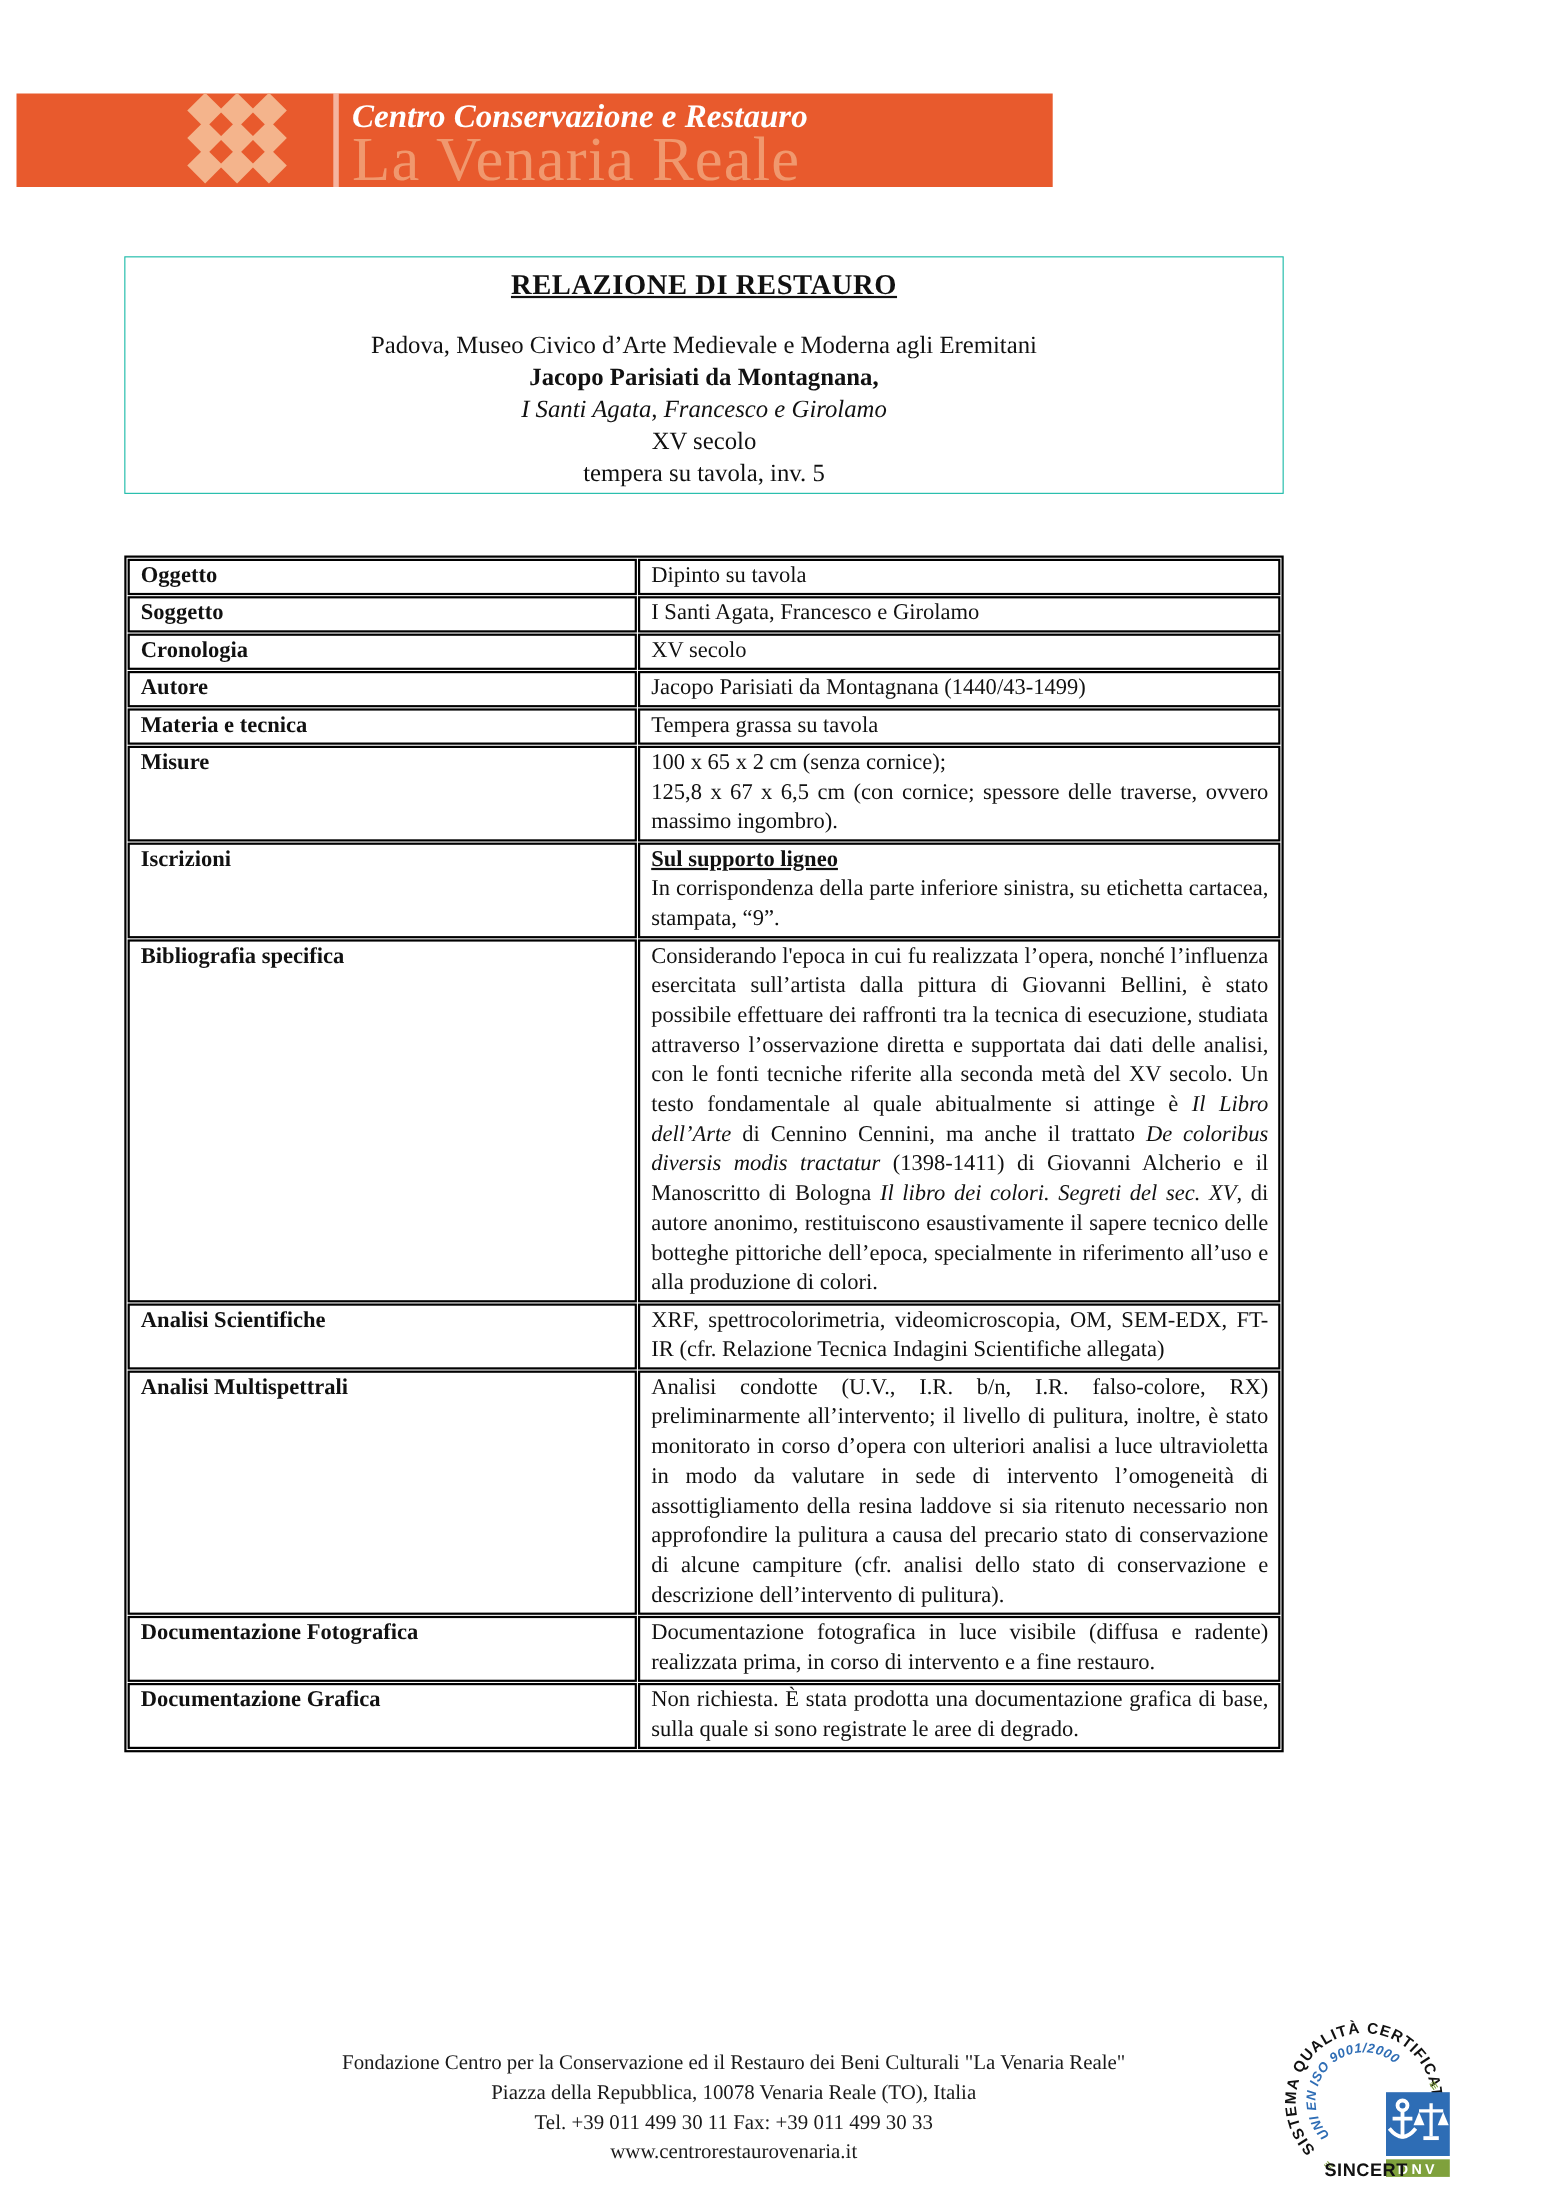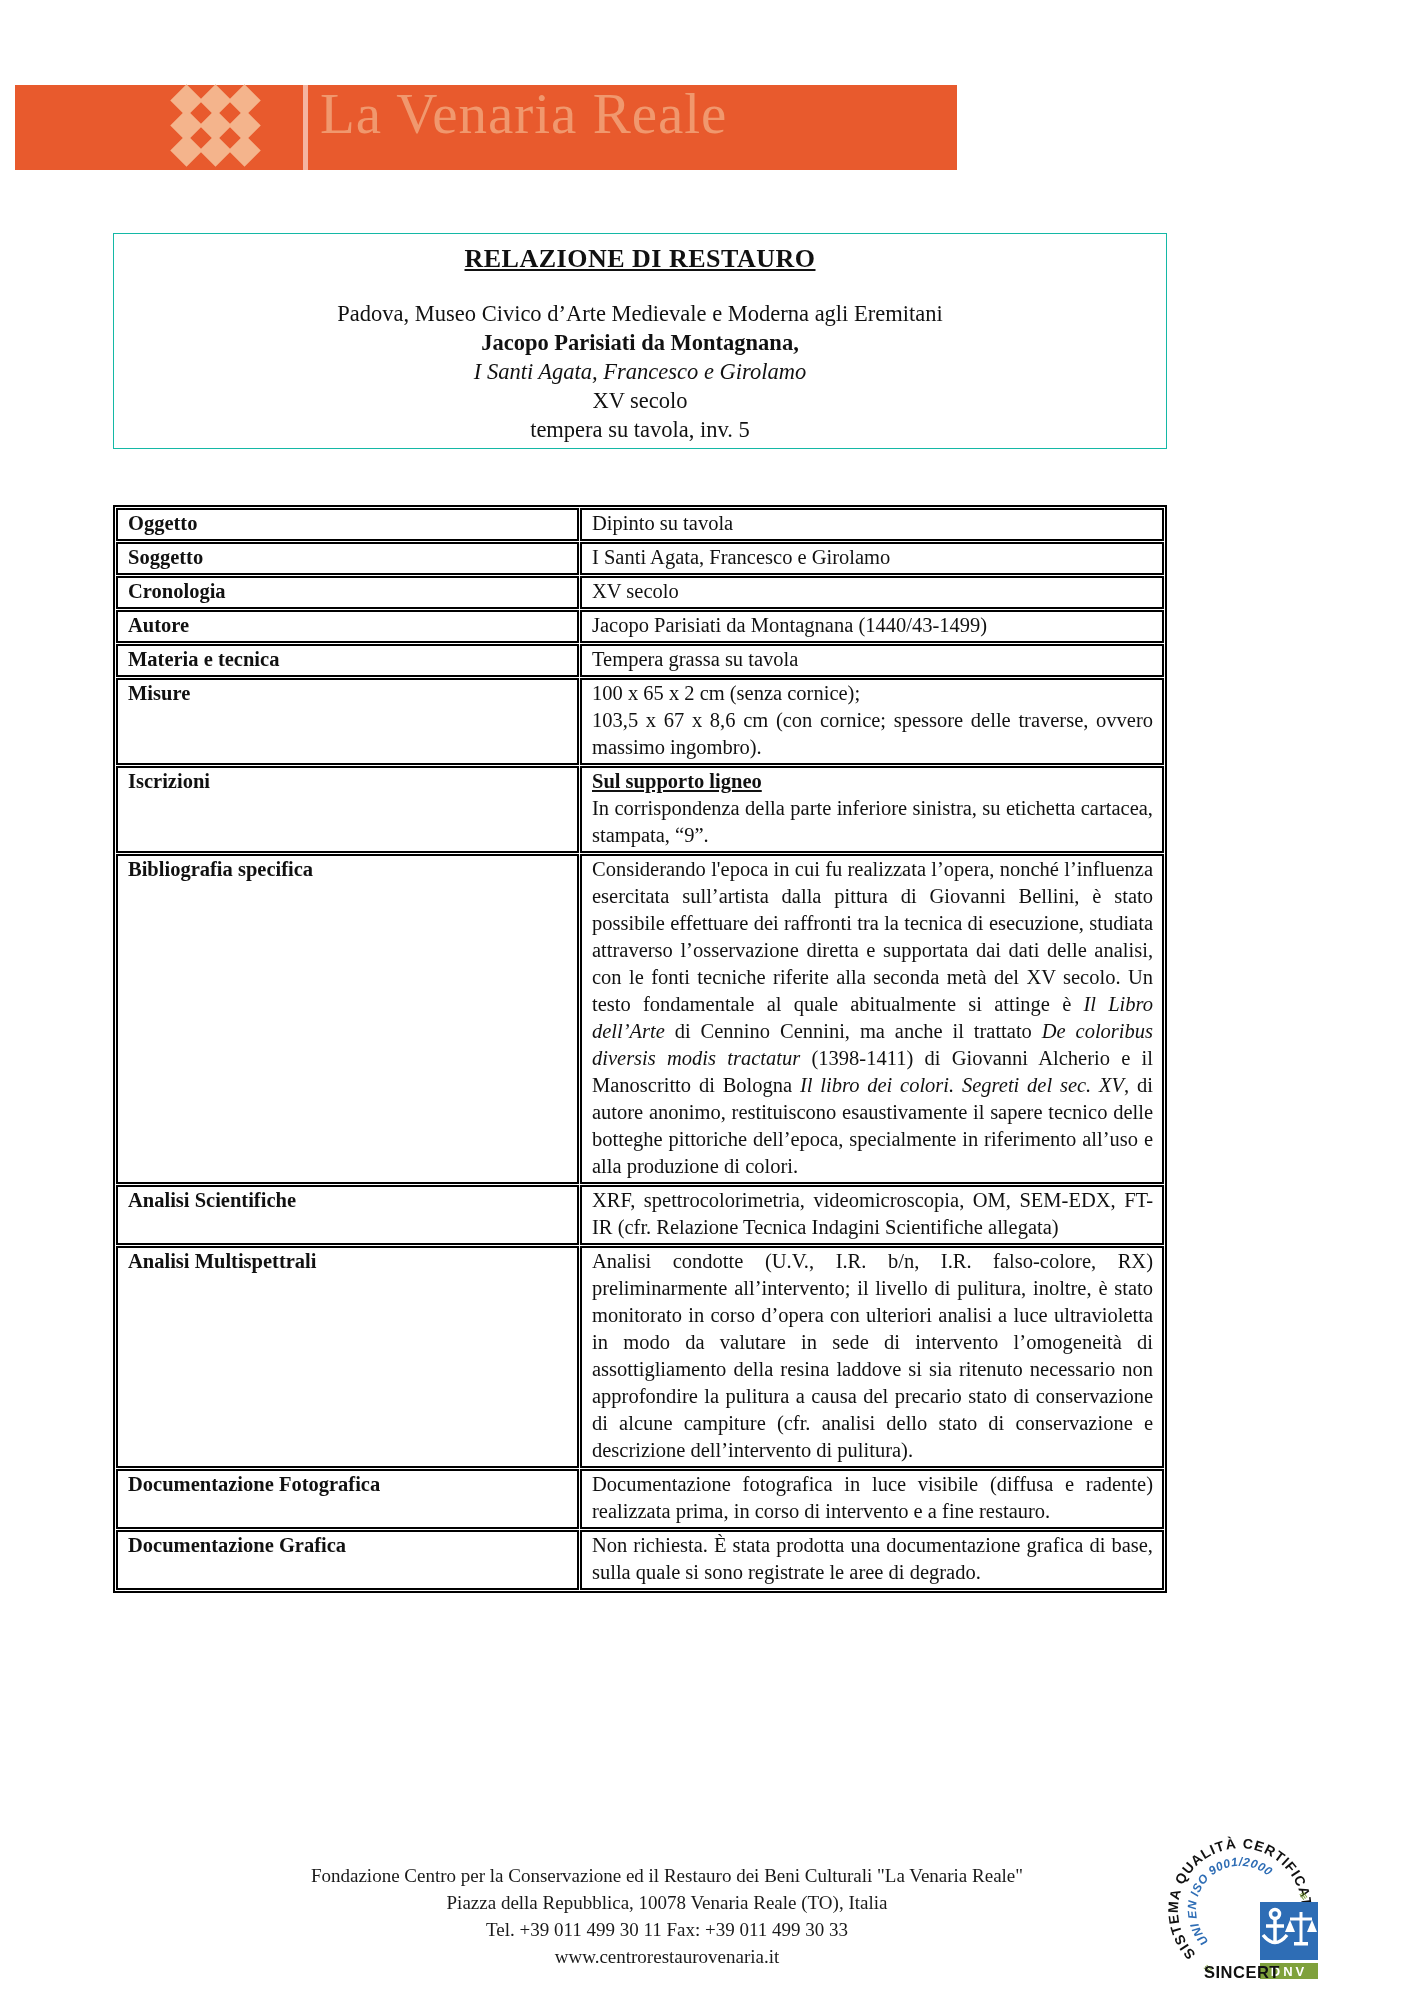--- a/index.html
+++ b/index.html
@@ -64,20 +64,21 @@
       <span class="diamond d2"></span>
       <span class="diamond d3"></span>
       <span class="diamond d4"></span>
       <span class="diamond d5"></span>
       <span class="diamond d6"></span>
       <span class="diamond d7"></span>
       <span class="diamond d8"></span>
     </div>
     <div class="sep"></div>
     <div class="brand">
+      <div class="brand-top">Centro Conservazione e Restauro</div>
       <div class="brand-bottom">La Venaria Reale</div>
     </div>
   </div>
 
   <div class="title-box">
     <div class="doc-title">RELAZIONE DI RESTAURO</div>
     <div class="title-lines">
       <div>Padova, Museo Civico d’Arte Medievale e Moderna agli Eremitani</div>
       <div class="tl-bold">Jacopo Parisiati da Montagnana,</div>
       <div class="tl-italic">I Santi Agata, Francesco e Girolamo</div>
@@ -105,21 +106,21 @@
       <td class="val">Jacopo Parisiati da Montagnana (1440/43-1499)</td>
     </tr>
     <tr>
       <td class="lbl">Materia e tecnica</td>
       <td class="val">Tempera grassa su tavola</td>
     </tr>
     <tr>
       <td class="lbl">Misure</td>
       <td class="val">
         <div>100 x 65 x 2 cm (senza cornice);</div>
-        <div class="just">103,5 x 67 x 8,6 cm (con cornice; spessore delle traverse, ovvero massimo ingombro).</div>
+        <div class="just">125,8 x 67 x 6,5 cm (con cornice; spessore delle traverse, ovvero massimo ingombro).</div>
       </td>
     </tr>
     <tr>
       <td class="lbl">Iscrizioni</td>
       <td class="val">
         <div class="ul">Sul supporto ligneo</div>
         <div class="just">In corrispondenza della parte inferiore sinistra, su etichetta cartacea, stampata, “9”.</div>
       </td>
     </tr>
     <tr>

